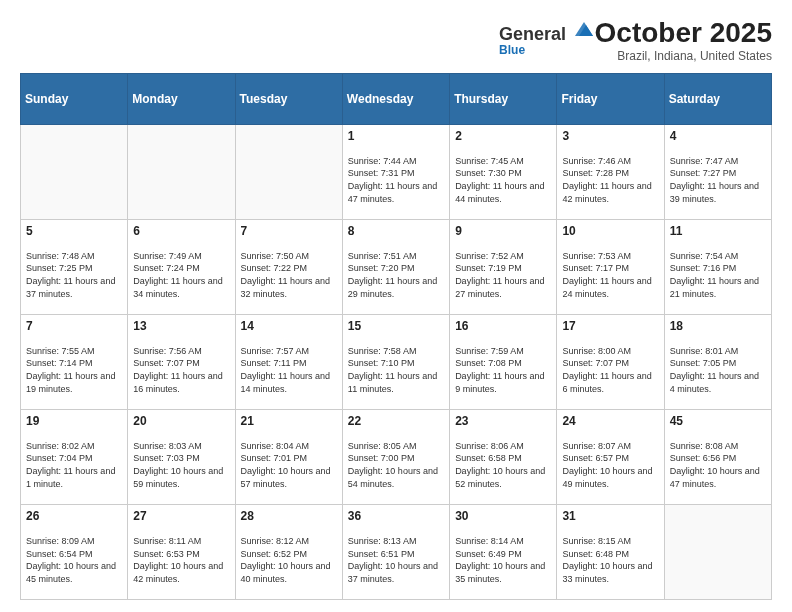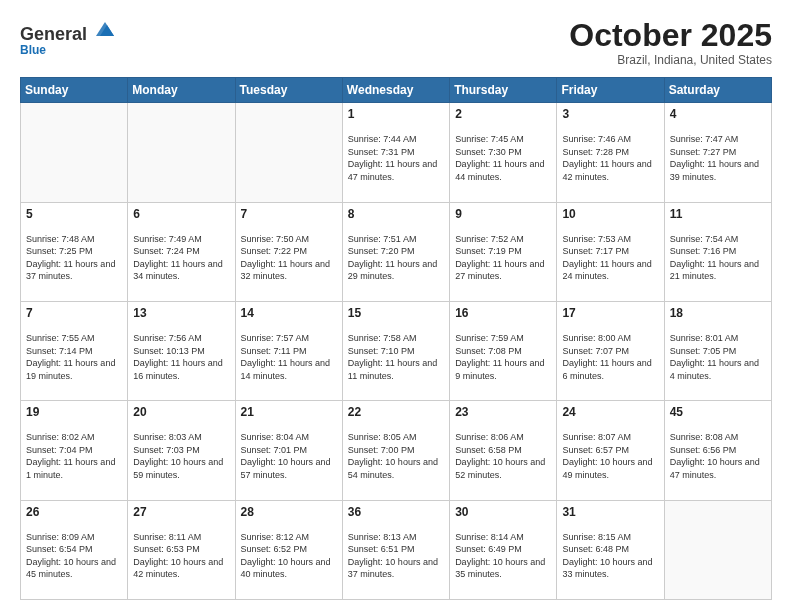--- a/index.html
+++ b/index.html
@@ -12,21 +12,21 @@
     }
     .page {
       width: 792px;
       height: 612px;
       padding: 18px 20px 12px 20px;
       display: flex;
       flex-direction: column;
     }
     .header {
       display: flex;
-      justify-content: space-between;
+      justify-content: flex-end;
       align-items: flex-start;
       margin-bottom: 10px;
     }
     .logo-text-general {
       font-size: 18px;
       font-weight: bold;
       color: #333;
       line-height: 1;
     }
     .logo-text-blue {
@@ -46,42 +46,42 @@
       align-items: flex-start;
     }
     .logo-row {
       display: flex;
       align-items: center;
     }
     .title-block {
       text-align: right;
     }
     .month-title {
-      font-size: 32px;
+      font-size: 28px;
       font-weight: bold;
       color: #222;
       line-height: 1.1;
     }
     .subtitle {
       font-size: 12px;
       color: #555;
     }
     .calendar {
       flex: 1;
       border: 1px solid #ccc;
       border-collapse: collapse;
       width: 100%;
       table-layout: fixed;
     }
     .calendar th {
       background-color: #2e6da4;
       color: #fff;
       font-size: 12px;
       font-weight: bold;
-      padding: 5px 4px;
+      padding: 18px 4px;
       text-align: left;
       border: 1px solid #2a5f90;
     }
     .calendar td {
       border: 1px solid #ccc;
       vertical-align: top;
       padding: 4px 5px;
       font-size: 9.5px;
       color: #333;
       height: 80px;
@@ -230,21 +230,21 @@
           <td>
             <div class="day-number">7</div>
             <div class="day-info">Sunrise: 7:55 AM
 Sunset: 7:14 PM
 Daylight: 11 hours
 and 19 minutes.</div>
           </td>
           <td>
             <div class="day-number">13</div>
             <div class="day-info">Sunrise: 7:56 AM
-Sunset: 10:13 PM
+Sunset: 7:07 PM
 Daylight: 11 hours
 and 16 minutes.</div>
           </td>
           <td>
             <div class="day-number">14</div>
             <div class="day-info">Sunrise: 7:57 AM
 Sunset: 7:11 PM
 Daylight: 11 hours
 and 14 minutes.</div>
           </td>

